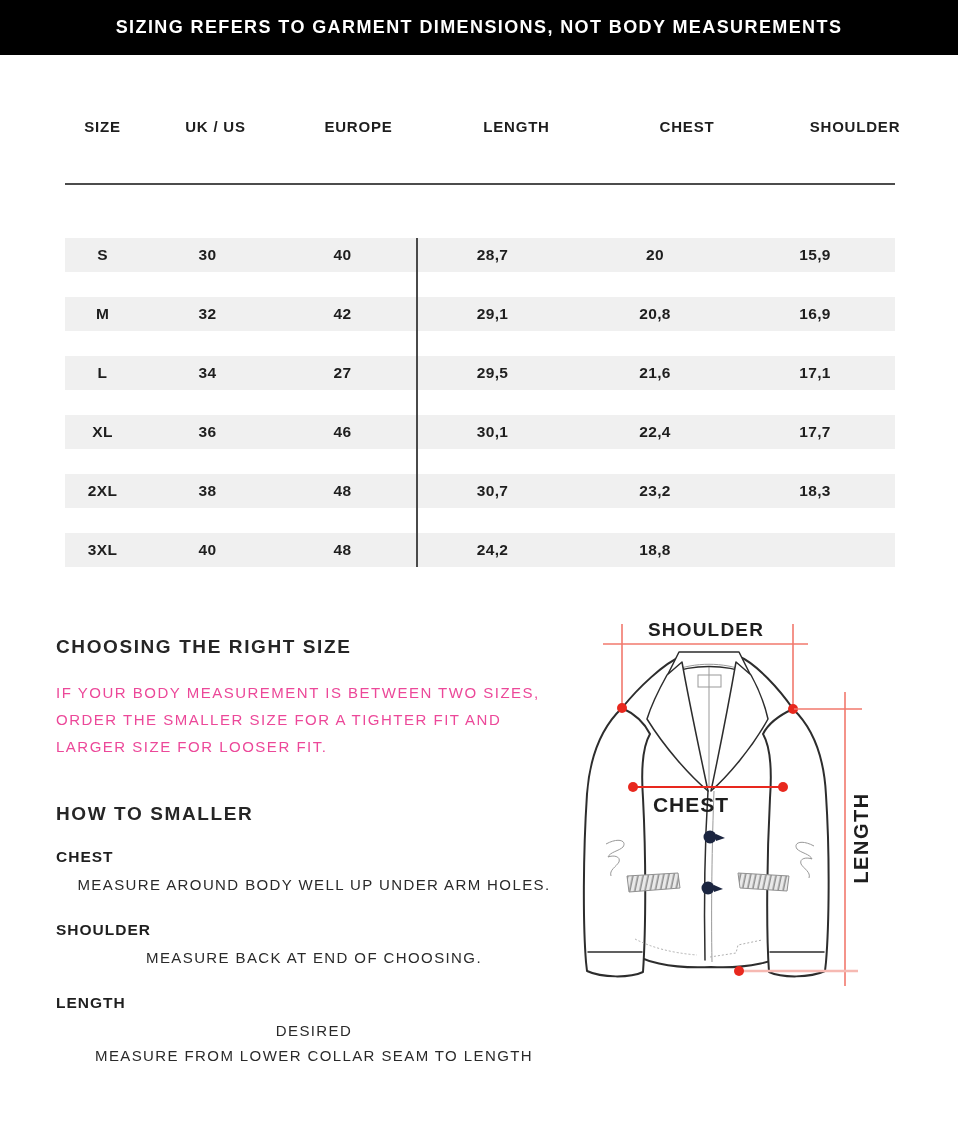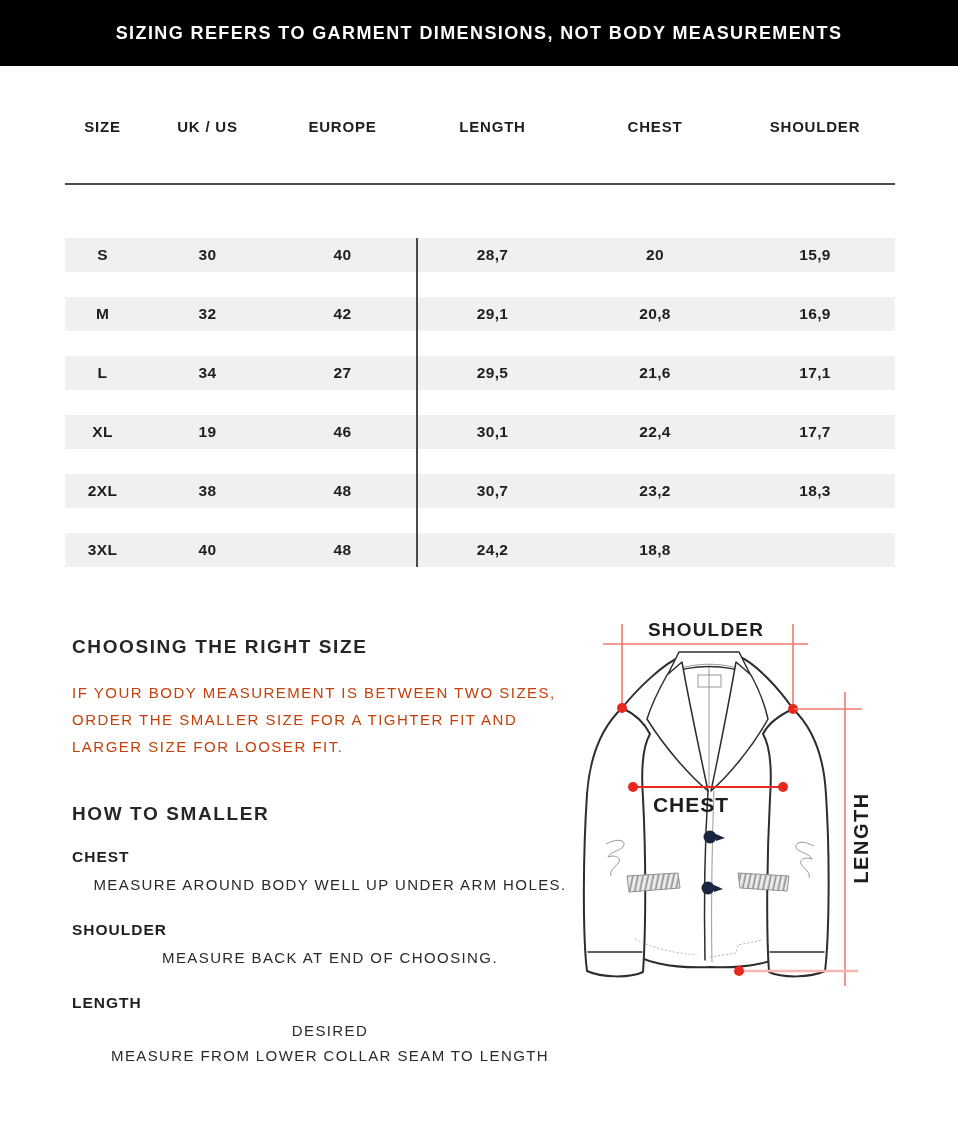--- a/index.html
+++ b/index.html
@@ -2,56 +2,56 @@
 <html><head>
 <meta charset="utf-8">
 <style>
   html,body{margin:0;padding:0;background:#fff;}
   #page{
     position:relative;width:958px;height:1121px;margin:0 auto;background:#fff;
     font-family:"Liberation Sans",sans-serif;color:#262626;overflow:hidden;
   }
   
   .banner{
-    position:absolute;top:0;left:0;width:958px;height:66px;background:#000;
+    position:absolute;top:0;left:0;width:958px;height:55px;background:#000;
     display:flex;align-items:center;justify-content:center;
   }
   .banner-text{
     color:#fff;font-size:18px;font-weight:700;letter-spacing:1.4px;white-space:nowrap;
   }
   
   .tbl-grid{
     position:absolute;left:65px;width:830px;
     display:grid;grid-template-columns:75px 135px 135px 165px 160px 160px;
   }
-  .tbl-head{top:112px;height:30px;}
+  .tbl-head{top:112px;height:30px;gap:8px;}
   .tbl-head .cell{
     line-height:30px;text-align:center;font-size:15px;font-weight:700;letter-spacing:.8px;color:#1e1e1e;
   }
   .tbl-rule{
     position:absolute;top:183px;left:65px;width:830px;height:2px;background:#4c4c4c;
   }
   .tbl-rows{position:absolute;top:238px;left:65px;width:830px;}
   .tbl-row{
     height:34px;margin-bottom:25px;background:#f0f0f0;
     display:grid;grid-template-columns:75px 135px 135px 165px 160px 160px;
   }
   .tbl-row .cell{
     line-height:34px;text-align:center;font-size:15.5px;font-weight:700;color:#1e1e1e;letter-spacing:.3px;
   }
   .tbl-divider{
     position:absolute;top:238px;left:416px;width:2px;height:329px;background:#4a4a4a;
   }
   
-  .text-col{position:absolute;left:72px;top:637px;width:516px;}
+  .text-col{position:absolute;left:56px;top:637px;width:516px;}
   .sec-title{
     font-size:19px;font-weight:700;letter-spacing:1.6px;color:#262626;line-height:20px;
   }
   .para{margin-top:22px;}
-  .para-line{font-size:15px;letter-spacing:1.5px;line-height:27px;color:#c2410c;white-space:nowrap;}
+  .para-line{font-size:15px;letter-spacing:1.5px;line-height:27px;color:#ec4899;white-space:nowrap;}
   .mt-title{margin-top:44px;}
   .measure-item{margin-top:24px;}
   .item-label{font-size:15.5px;font-weight:700;letter-spacing:1px;color:#1f1f1f;line-height:18px;}
   .item-lines{margin-top:6px;text-align:center;}
   .item-line{font-size:15px;letter-spacing:1.4px;line-height:25px;color:#2a2a2a;white-space:nowrap;}
   
   .diagram{position:absolute;left:575px;top:600px;width:385px;height:521px;}
   .jk{stroke:#2d2d2d;stroke-width:2;fill:#fff;stroke-linejoin:round;stroke-linecap:round;}
   .jk-thin{stroke:#2d2d2d;stroke-width:1.5;fill:none;stroke-linecap:round;}
   .jk-lapel{stroke:#2d2d2d;stroke-width:1.5;fill:#fff;stroke-linejoin:round;}
@@ -106,21 +106,21 @@
     <div class="tbl-row">
       <div class="cell">L</div>
       <div class="cell">34</div>
       <div class="cell">27</div>
       <div class="cell">29,5</div>
       <div class="cell">21,6</div>
       <div class="cell">17,1</div>
     </div>
     <div class="tbl-row">
       <div class="cell">XL</div>
-      <div class="cell">19</div>
+      <div class="cell">36</div>
       <div class="cell">46</div>
       <div class="cell">30,1</div>
       <div class="cell">22,4</div>
       <div class="cell">17,7</div>
     </div>
     <div class="tbl-row">
       <div class="cell">2XL</div>
       <div class="cell">38</div>
       <div class="cell">48</div>
       <div class="cell">30,7</div>

